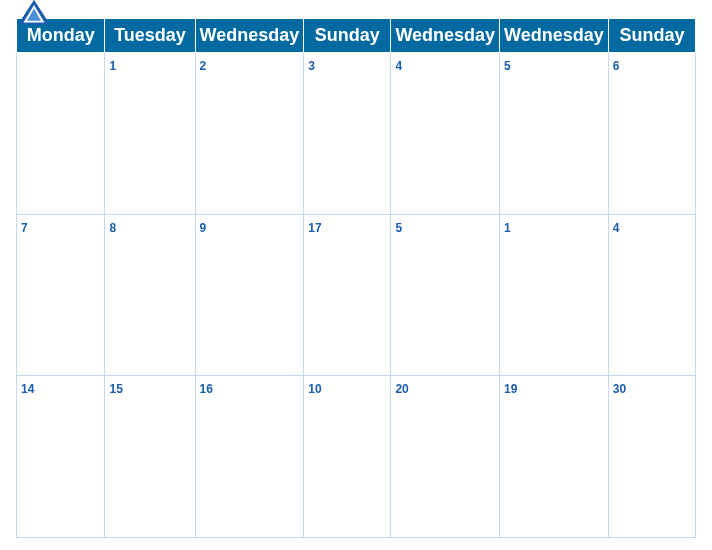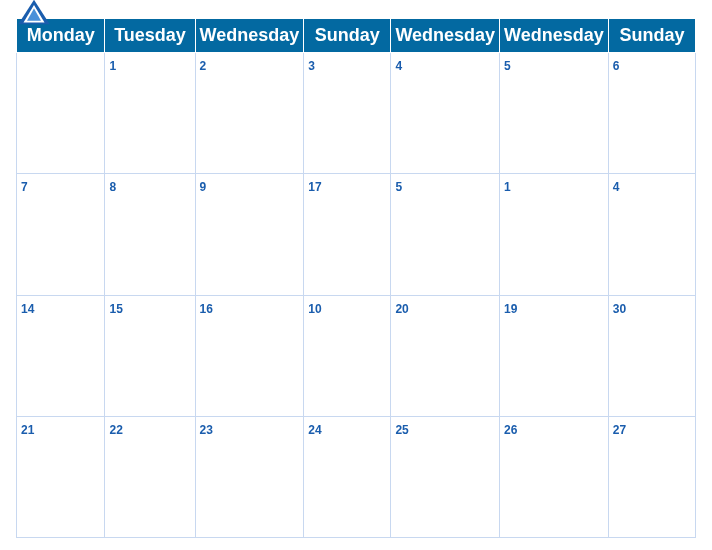--- a/index.html
+++ b/index.html
@@ -145,23 +145,14 @@
       </tr>
       <tr>
         <td><span class="day-number">14</span></td>
         <td><span class="day-number">15</span></td>
         <td><span class="day-number">16</span></td>
         <td><span class="day-number">10</span></td>
         <td><span class="day-number">20</span></td>
         <td><span class="day-number">19</span></td>
         <td><span class="day-number">30</span></td>
       </tr>
-      <tr>
-        <td><span class="day-number">21</span></td>
-        <td><span class="day-number">22</span></td>
-        <td><span class="day-number">23</span></td>
-        <td><span class="day-number">24</span></td>
-        <td><span class="day-number">25</span></td>
-        <td><span class="day-number">26</span></td>
-        <td><span class="day-number">27</span></td>
-      </tr>
     </tbody>
 </table>
 
 </body></html>

